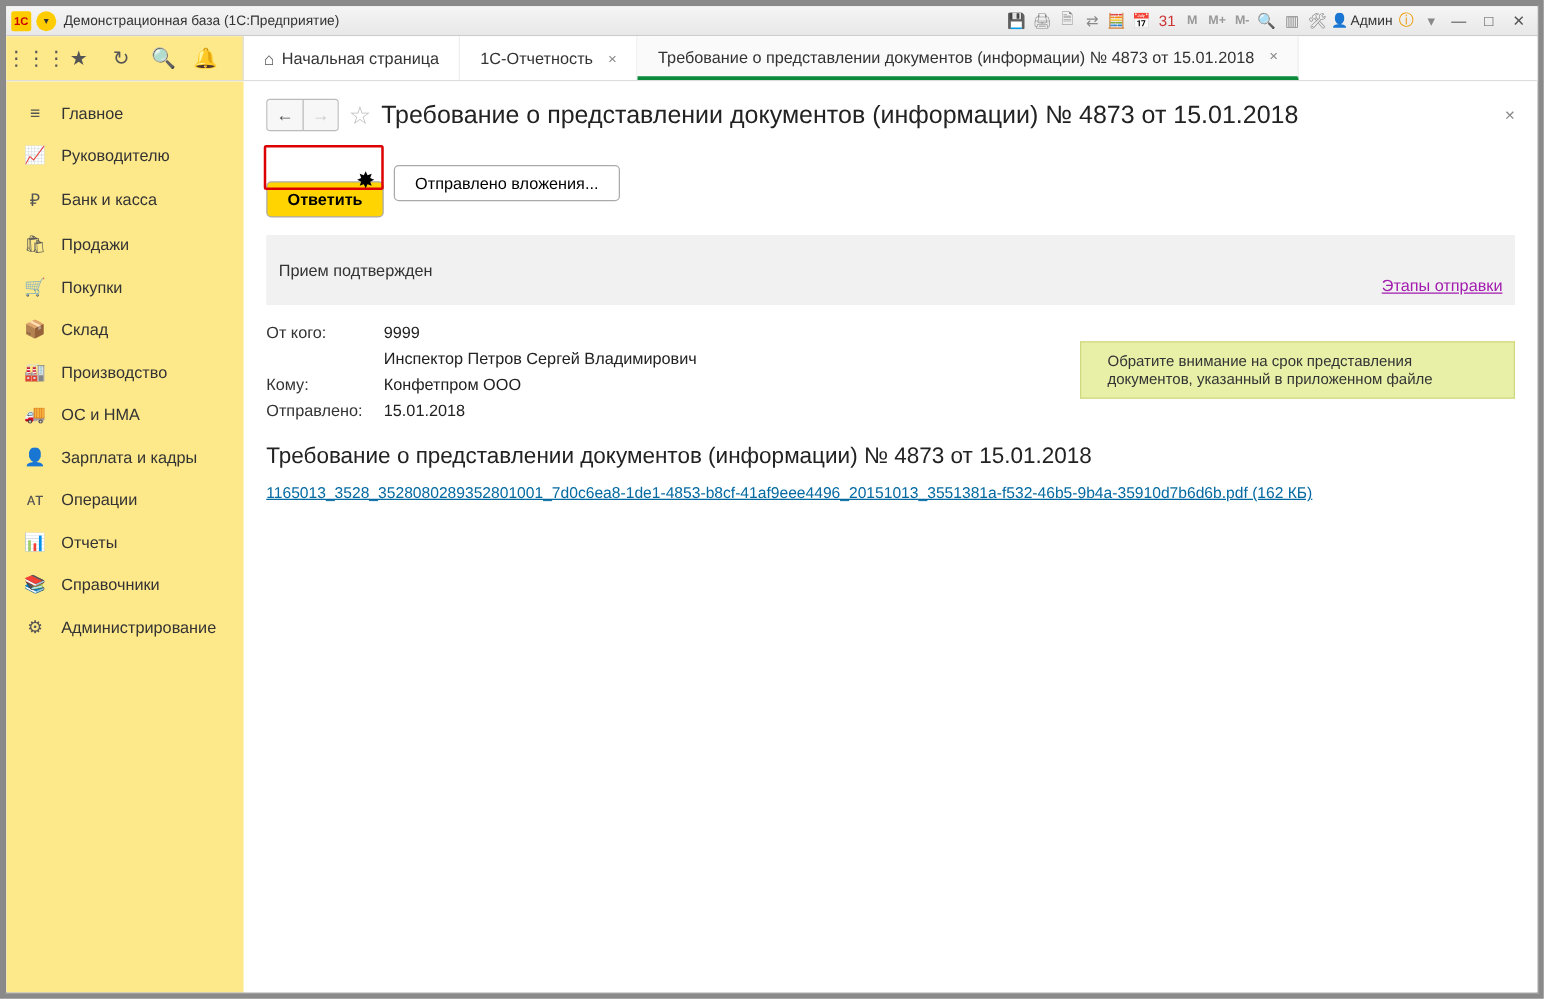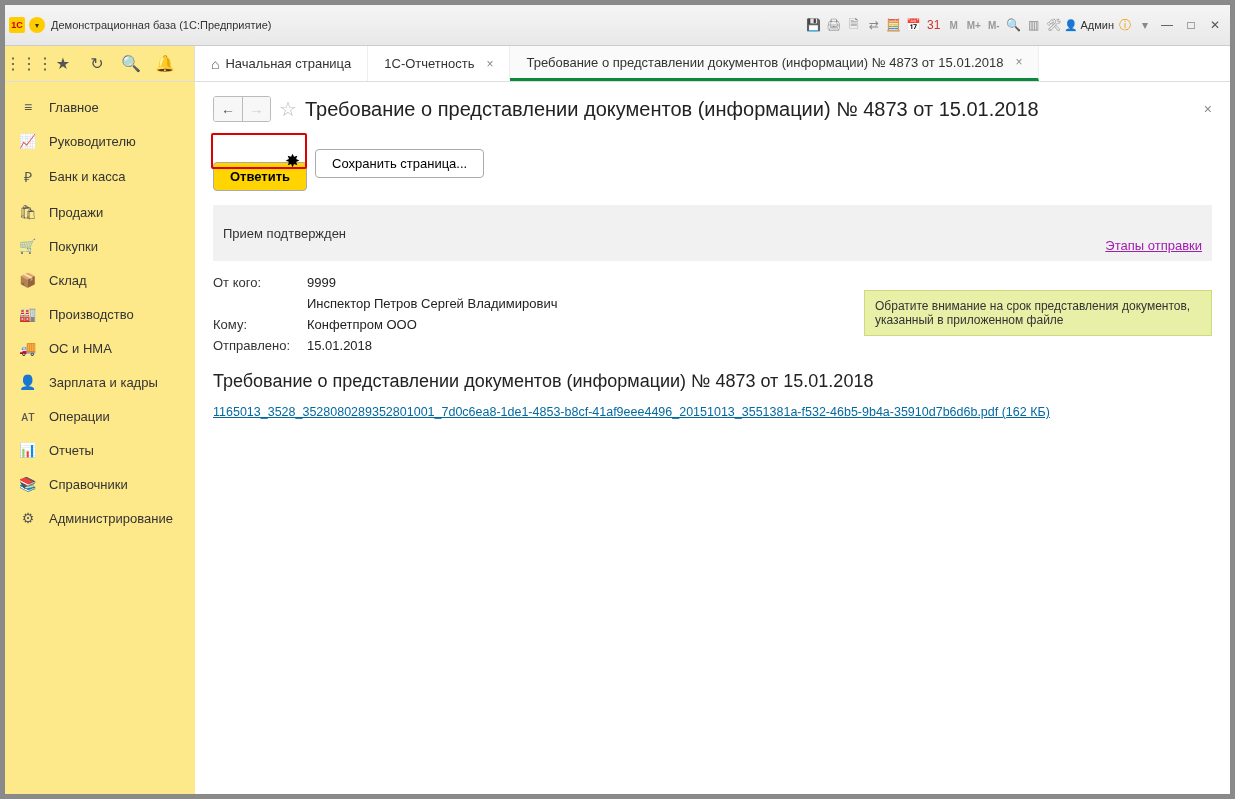--- a/index.html
+++ b/index.html
@@ -1,19 +1,19 @@
 <!DOCTYPE html>
 <html><head>
 <meta charset="utf-8">
 <style>
 * { box-sizing: border-box; margin: 0; padding: 0; font-family: Arial, sans-serif; }
 body { background: #8a8a8a; padding: 4px; width: 1235px; height: 799px; overflow: hidden; }
 .app-window { background: #fff; width: 100%; height: 100%; border: 1px solid #888; display: flex; flex-direction: column; }
 
-.titlebar { background: linear-gradient(#f5f5f5,#e8e8e8); height: 41px; display: flex; align-items: center; font-size: 11px; color: #333; border-bottom: 1px solid #ccc; }
+.titlebar { background: linear-gradient(#f5f5f5,#e8e8e8); height: 24px; display: flex; align-items: center; font-size: 11px; color: #333; border-bottom: 1px solid #ccc; }
 .titlebar .logo { width: 16px; height: 16px; background: #fc0; border-radius: 2px; margin: 0 4px; display: flex; align-items: center; justify-content: center; font-size: 9px; font-weight: bold; color: #c00; }
 .titlebar .dropdown-btn { width: 16px; height: 16px; background: #fc0; border-radius: 8px; margin-right: 6px; display: flex; align-items: center; justify-content: center; font-size: 8px; }
 .titlebar .title { flex: 0 0 auto; }
 .titlebar .spacer { flex: 1; }
 .titlebar .tb-icons { display: flex; align-items: center; gap: 2px; padding-right: 4px; }
 .titlebar .tb-icon { width: 18px; height: 18px; display: flex; align-items: center; justify-content: center; font-size: 12px; color: #888; cursor: pointer; }
 .titlebar .tb-icon.m { font-size: 10px; font-weight: bold; color: #999; }
 .titlebar .admin { font-size: 11px; color: #333; display: flex; align-items: center; gap: 2px; }
 .titlebar .win-btn { width: 22px; height: 18px; display: flex; align-items: center; justify-content: center; font-size: 12px; cursor: pointer; color: #555; }
 
@@ -46,21 +46,21 @@
 .btn.primary { background: #ffd400; font-weight: bold; margin-top: 26px; }
 .highlight-box { position: absolute; border: 2px solid #d00; border-radius: 2px; pointer-events: none; }
 .cursor-img { position: absolute; font-size: 18px; left: 72px; top: 14px; pointer-events: none; }
 
 .status-bar { background: #f1f1f1; padding: 8px 10px; font-size: 13px; color: #333; display: flex; align-items: center; margin-bottom: 14px; }
 .status-bar .etapy { margin-left: auto; color: #a21caf; text-decoration: underline; cursor: pointer; margin-top: 25px; }
 
 .info-block { display: flex; margin-bottom: 6px; font-size: 13px; gap: 16px; }
 .info-label { width: 78px; color: #333; flex-shrink: 0; }
 .info-value { color: #222; }
-.notice-box { position: absolute; right: 18px; top: 208px; width: 348px; background: #e8f0a8; border: 1px solid #d0d880; padding: 8px 10px; font-size: 12px; color: #333; }
+.notice-box { position: absolute; right: 18px; top: 208px; width: 348px; background: #e8f0a8; border: 1px solid #d0d880; padding: 8px 21px; font-size: 12px; color: #333; }
 
 .subtitle { font-size: 18px; color: #222; margin: 18px 0 10px; }
 .attach-label { font-size: 13px; margin-bottom: 8px; }
 .file-link { color: #0369a1; text-decoration: underline; font-size: 12.5px; cursor: pointer; word-break: break-all; }
 </style>
 </head>
 <body>
 
 <div class="app-window">
 
@@ -179,21 +179,21 @@
           <div class="nav-btn" style="color:#ccc">→</div>
         </div>
         <div class="star-btn">☆</div>
         <div class="page-title">Требование о представлении документов (информации)  № 4873 от 15.01.2018</div>
         <div class="close-page">×</div>
       </div>
 
       <div class="action-row">
         <div class="highlight-box" style="left:-2px;top:-3px;width:96px;height:36px"></div>
         <button class="btn primary">Ответить</button>
-        <button class="btn">Сохранить страница...</button>
+        <button class="btn">Отправлено вложения...</button>
         <div class="cursor-img">✸</div>
       </div>
 
       <div class="status-bar">
         <span>Прием подтвержден</span>
         <a class="etapy">Этапы отправки</a>
       </div>
 
       <div class="info-block">
         <div class="info-label">От кого:</div>

